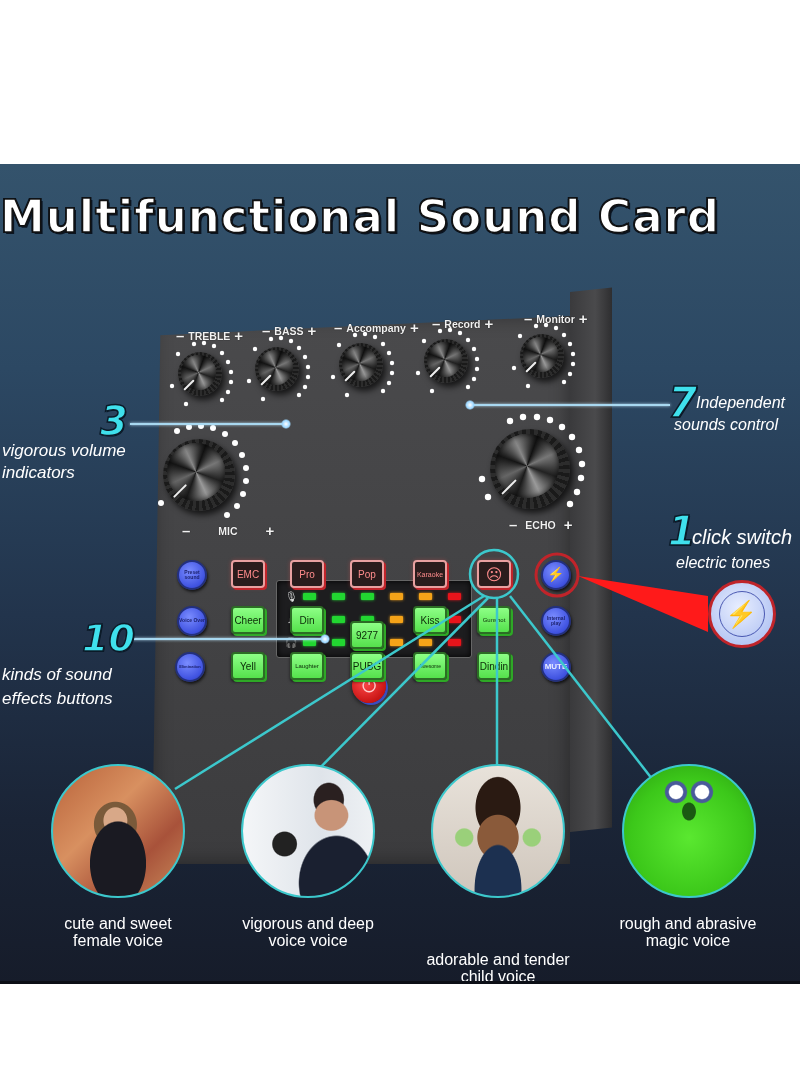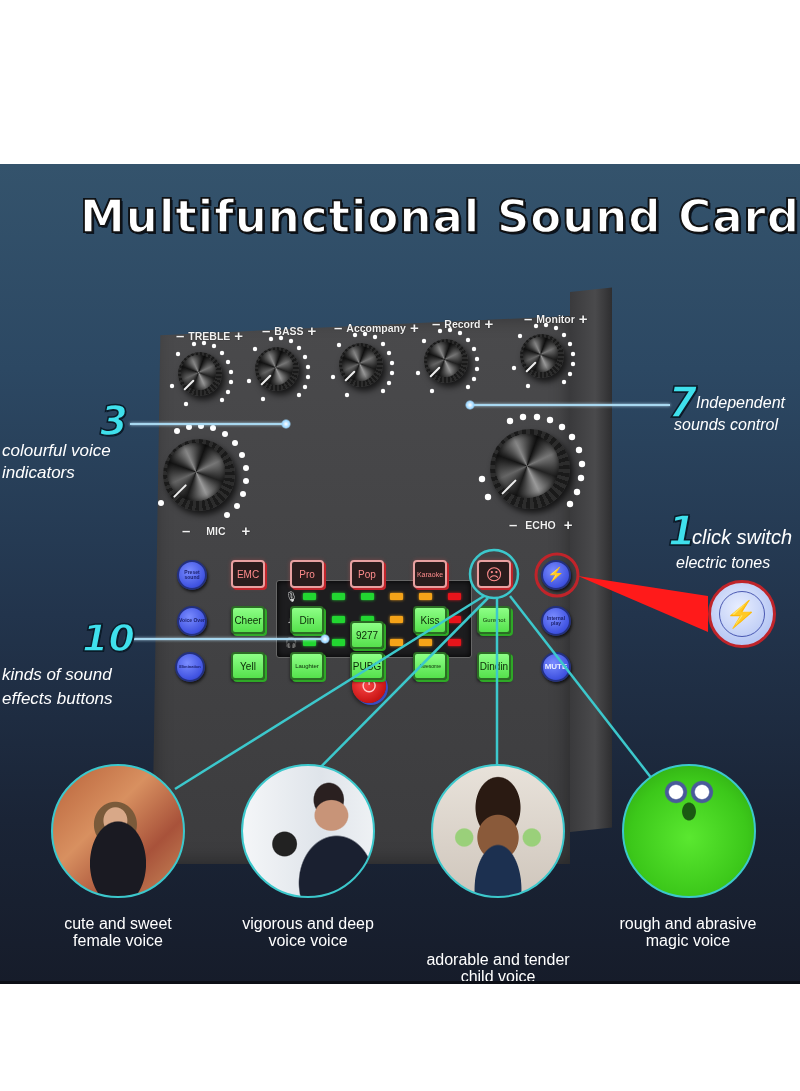--- a/index.html
+++ b/index.html
@@ -9,21 +9,21 @@
   .banner {
     position: absolute; left: 0; top: 164px; width: 800px; height: 820px;
     background: linear-gradient(180deg, #34536c 0%, #2c4863 25%, #22344c 55%, #1a2436 80%, #161c2a 100%);
     overflow: hidden;
   }
   .banner::after {
     content: ""; position: absolute; left: 0; right: 0; bottom: 0; height: 3px; background: #0c0f16;
   }
 
   .title {
-    position: absolute; left: 0; width: 800px; top: 26px; text-align: right;
+    position: absolute; left: 0; width: 800px; top: 26px; text-align: left;
     font-family: "DejaVu Sans", sans-serif; font-weight: bold; font-size: 45px; letter-spacing: 1px;
     color: #ffffff;
     -webkit-text-stroke: 1.5px #111;
     text-shadow: 2px 2px 0 #0b1420, -1px -1px 0 #0b1420, 1px -1px 0 #0b1420, -1px 1px 0 #0b1420;
   }
 
   
   .device-side {
     position: absolute; left: 570px; top: 128px; width: 42px; height: 540px;
     background: linear-gradient(90deg, #3a3a3c, #4a4a4c 60%, #2e2e30);
@@ -196,21 +196,21 @@
       <div class="cap"></div>
       <div class="tick"></div>
   </div>
 
   <div class="knob" style="left:163px; top:275px; width:72px; height:72px;">
     <div class="body"></div>
       <div class="cap"></div>
       <div class="tick" style="height:18px;"></div>
   </div>
   <div class="knob-label" style="left:178px; top:358px;">
-    <span class="pm">–</span><span style="margin:0 12px">MIC</span><span class="pm">+</span>
+    <span class="pm">–</span><span style="margin:0 24px">MIC</span><span class="pm">+</span>
   </div>
 
   <div class="knob" style="left:490px; top:265px; width:80px; height:80px;">
     <div class="body"></div>
       <div class="cap"></div>
       <div class="tick" style="height:20px;"></div>
   </div>
   <div class="knob-label" style="left:505px; top:352px;">
     <span class="pm">–</span><span style="margin:0 4px">ECHO</span><span class="pm">+</span>
   </div>
@@ -396,21 +396,21 @@
       <line x1="484" y1="432" x2="175" y2="625"></line>
       <line x1="488" y1="434" x2="300" y2="624"></line>
       <line x1="497" y1="434" x2="497" y2="612"></line>
       <line x1="510" y1="432" x2="656" y2="620"></line>
     </g>
   </svg>
 
   <div class="line" style="left:130px; top:259px; width:156px;"></div>
   <div class="glow-dot" style="left:281px; top:255px;"></div>
   <div class="callout-num" style="left:100px; top:234px; font-size:40px;">3</div>
-  <div class="callout-text" style="left:2px; top:276px;">colourful voice</div>
+  <div class="callout-text" style="left:2px; top:276px;">vigorous volume</div>
   <div class="callout-text" style="left:2px; top:298px;">indicators</div>
 
   <div class="line" style="left:470px; top:240px; width:200px;"></div>
   <div class="glow-dot" style="left:465px; top:236px;"></div>
   <div class="callout-num" style="left:668px; top:214px; font-size:42px;">7</div>
   <div class="callout-text" style="left:696px; top:228px; font-size:16px;">Independent</div>
   <div class="callout-text" style="left:674px; top:250px; font-size:16px;">sounds control</div>
 
   <div class="callout-num" style="left:668px; top:344px; font-size:40px;">1</div>
   <div class="callout-text" style="left:692px; top:362px; font-size:20px;">click switch</div>

